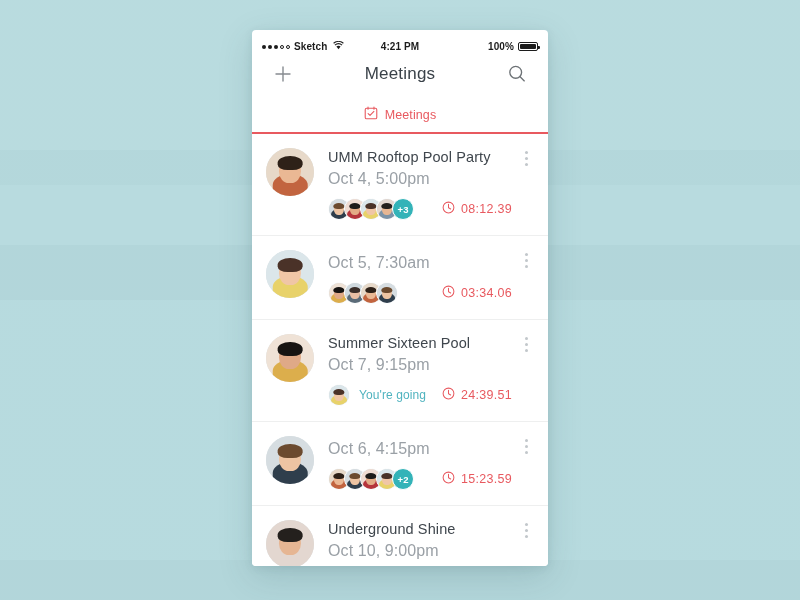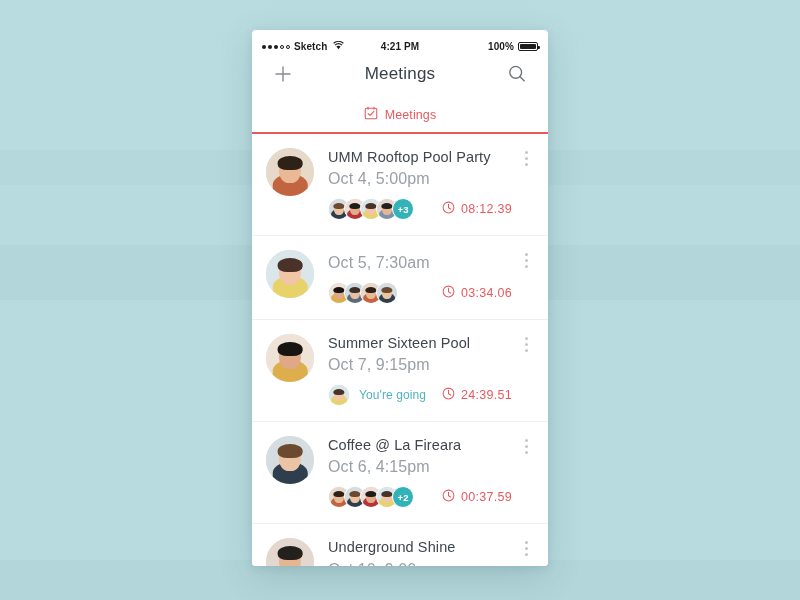--- a/index.html
+++ b/index.html
@@ -343,21 +343,20 @@
       <div class="row">
         <div class="avatar-main">
           <div class="face">
             <span class="bg" style="background:#d6dde1"></span>
             <span class="body" style="width:34.56px;height:22.080000000000002px;bottom:0;background:#2f3e4c"></span>
             <span class="head" style="width:22.080000000000002px;height:25.392px;top:9.600000000000001px;background:#edc4a3"></span>
             <span class="hair" style="width:24.729600000000005px;height:13.6896px;top:7.92px;background:#6b4a2f"></span>
           </div>
         </div>
         <div class="row-body">
-          <div class="row-title">Coffee @ La Fireara</div>
           <div class="row-date">Oct 6, 4:15pm</div>
           <div class="row-foot">
             <div class="stack">
               <span class="av">
                 <div class="face">
                   <span class="bg" style="background:#e7d9c9"></span>
                   <span class="body" style="width:15.84px;height:10.120000000000001px;bottom:0;background:#c2643f"></span>
                   <span class="head" style="width:10.120000000000001px;height:11.638px;top:4.4px;background:#eab894"></span>
                   <span class="hair" style="width:11.334400000000002px;height:6.274400000000001px;top:3.6300000000000003px;background:#2e2118"></span>
                 </div>
@@ -386,21 +385,21 @@
                   <span class="hair" style="width:11.334400000000002px;height:6.274400000000001px;top:3.6300000000000003px;background:#4a3228"></span>
                 </div>
               </span>
               <span class="badge-more">+2</span>
             </div>
             <div class="countdown">
               <span><svg width="13" height="13" viewBox="0 0 14 14">
                   <circle cx="7" cy="7" r="5.8" stroke="#e8595f" stroke-width="1.1" fill="none"></circle>
                   <path d="M7 3.6 V7.2 L9.3 8.6" stroke="#e8595f" stroke-width="1.1" fill="none" stroke-linecap="round"></path>
                 </svg></span>
-              <span>00:37.59</span>
+              <span>15:23.59</span>
             </div>
           </div>
         </div>
         <div class="kebab">
           <i></i>
           <i></i>
           <i></i>
         </div>
       </div>
       <div class="row">

